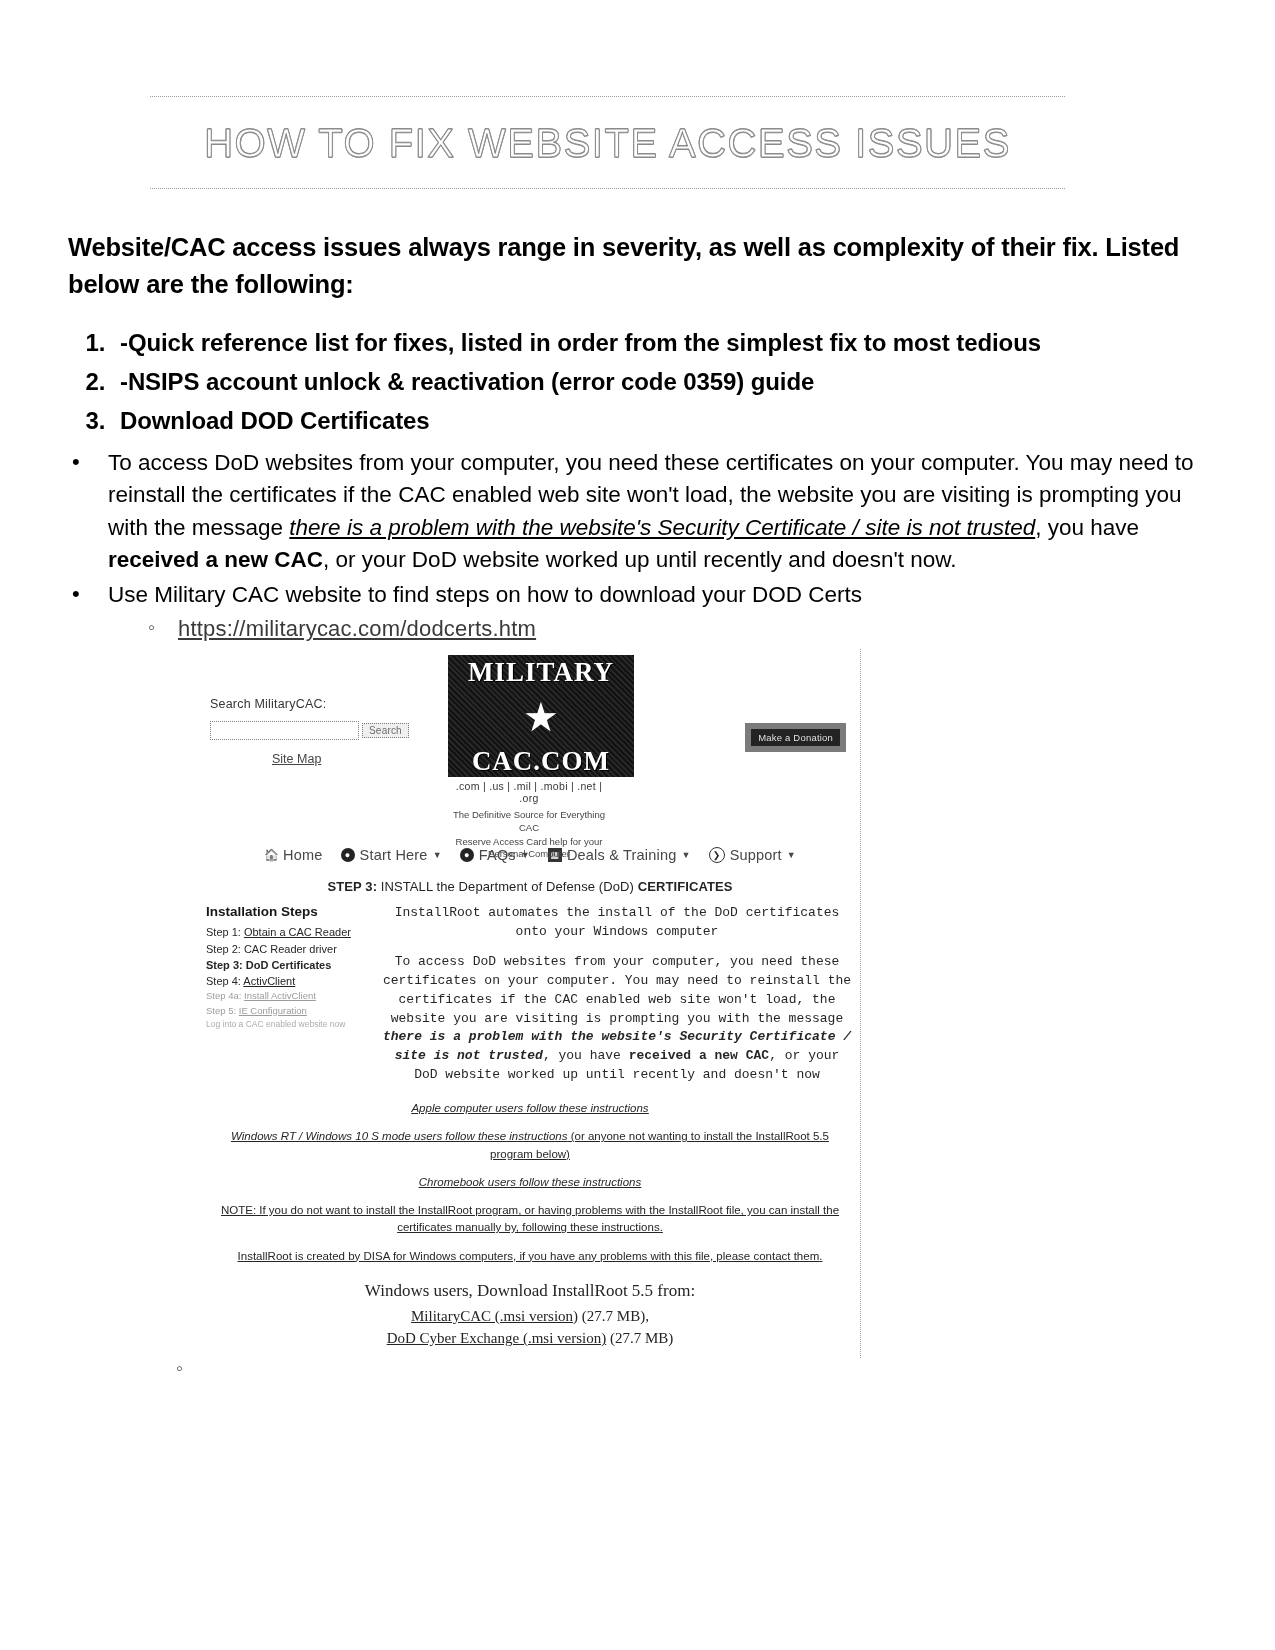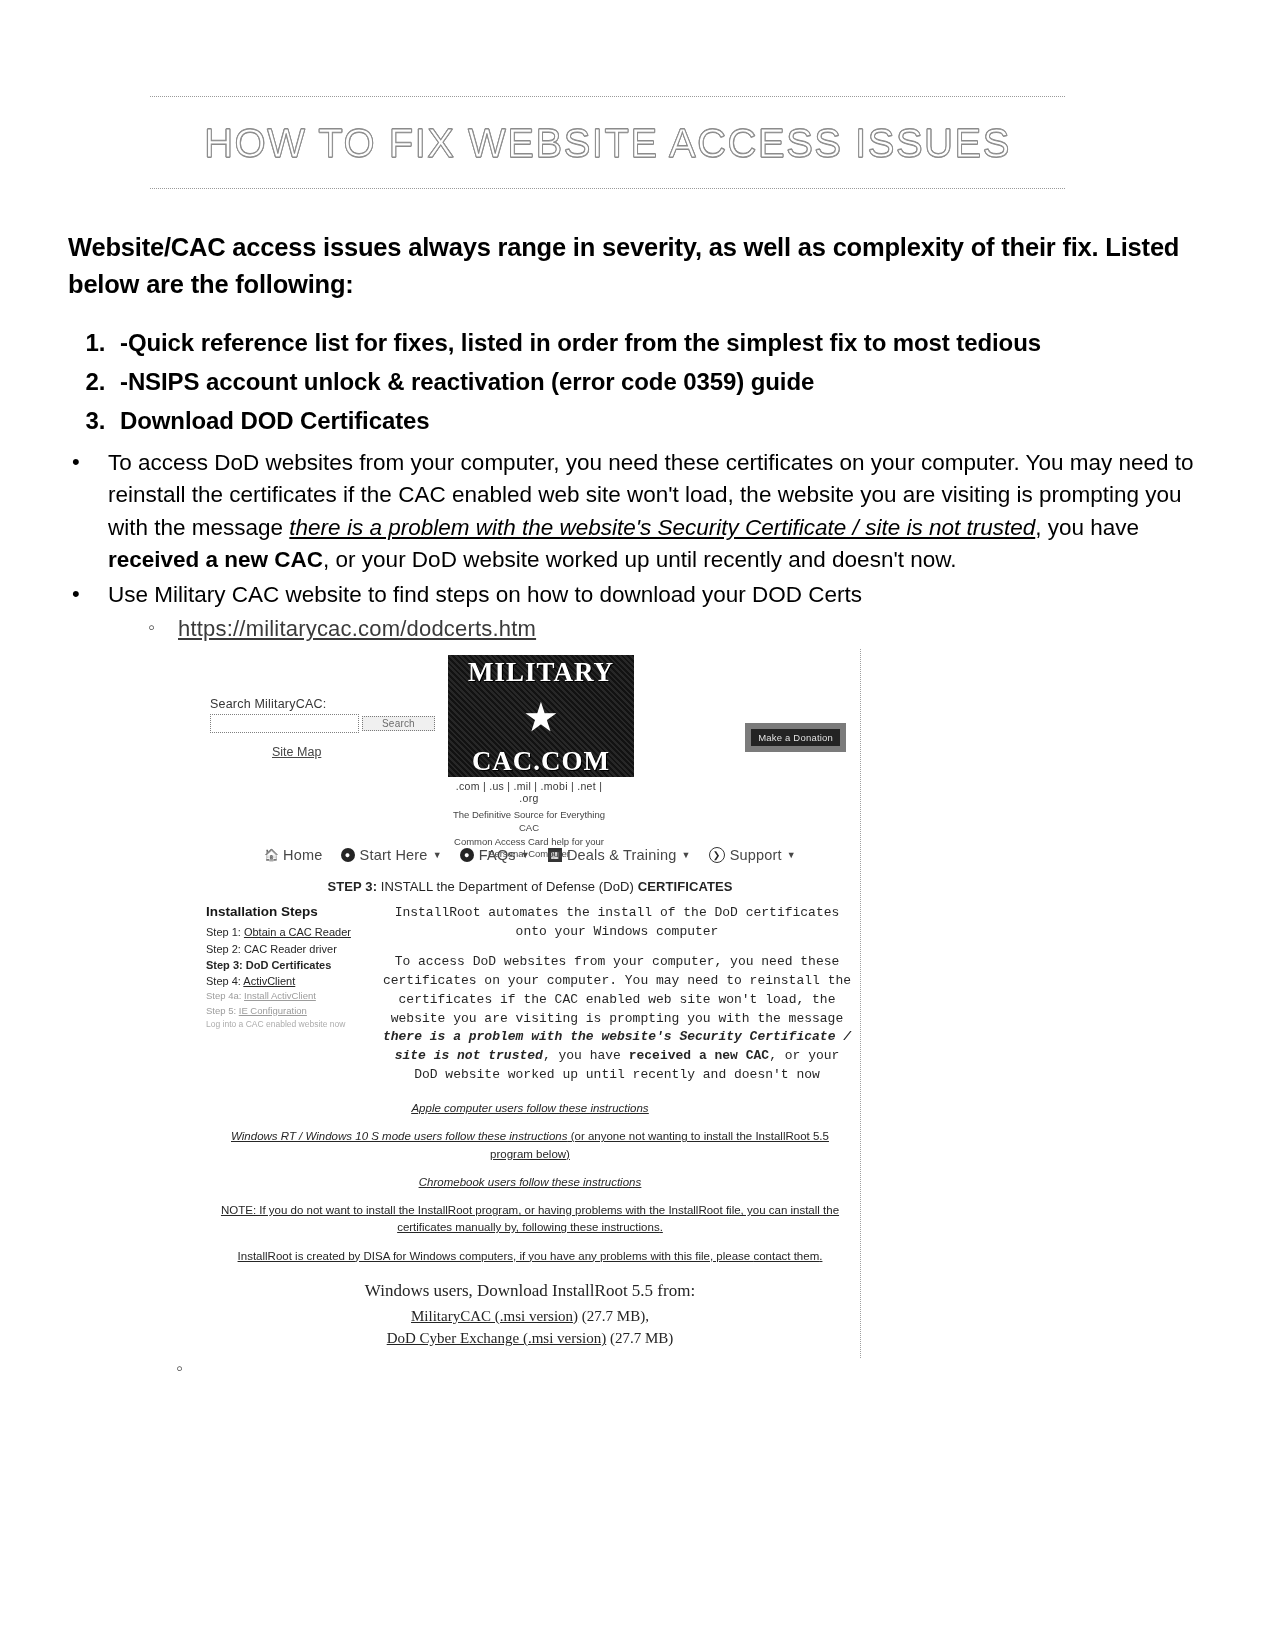--- a/index.html
+++ b/index.html
@@ -149,36 +149,36 @@
   }
   .search-block {
     position: absolute;
     left: 10px;
     top: 42px;
     width: 200px;
   }
   .search-label {
     font-size: 12.5px;
     color: #3b3b3b;
-    margin-bottom: 3px;
+    margin-bottom: 10px;
     letter-spacing: 0.2px;
   }
   .search-row { display: flex; align-items: center; gap: 3px; }
   .search-input {
     width: 143px;
     height: 15px;
     border: 1px dotted #808080;
     background: #fff;
   }
   .search-btn {
     font-size: 10px;
     border: 1px dotted #7a7a7a;
     background: #e8e8e8;
     color: #6d6d6d;
-    padding: 1px 19px;
+    padding: 1px 6px;
     letter-spacing: 0.2px;
   }
   .site-map {
     margin: 12px 0 0 62px;
     font-size: 12.5px;
     text-decoration: underline;
     color: #4a4a4a;
   }
 
   .logo {
@@ -366,21 +366,21 @@
       </div>
 
       <div class="logo">
         <div class="logo-box">
           <div class="logo-word">MILITARY</div>
           <div class="logo-star">★</div>
           <div class="logo-word">CAC.COM</div>
         </div>
         <div class="logo-tlds">.com | .us | .mil | .mobi | .net | .org</div>
         <div class="logo-tag">The Definitive Source for Everything CAC</div>
-        <div class="logo-tag" style="margin-top:2px">Common Access Card help for your</div>
+        <div class="logo-tag" style="margin-top:2px">Reserve Access Card help for your</div>
         <div class="logo-tag" style="margin-top:0">Personal Computer</div>
       </div>
 
       <div class="donate">Make a Donation</div>
     </div>
 
     <div class="navbar">
       <span class="nav-item">
         <span class="nav-ico">🏠</span>
         <span>Home</span>

